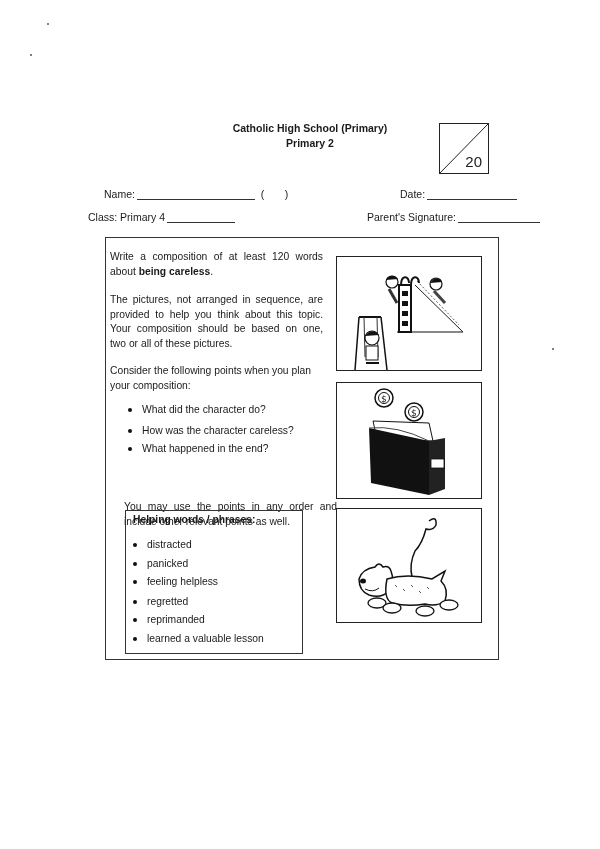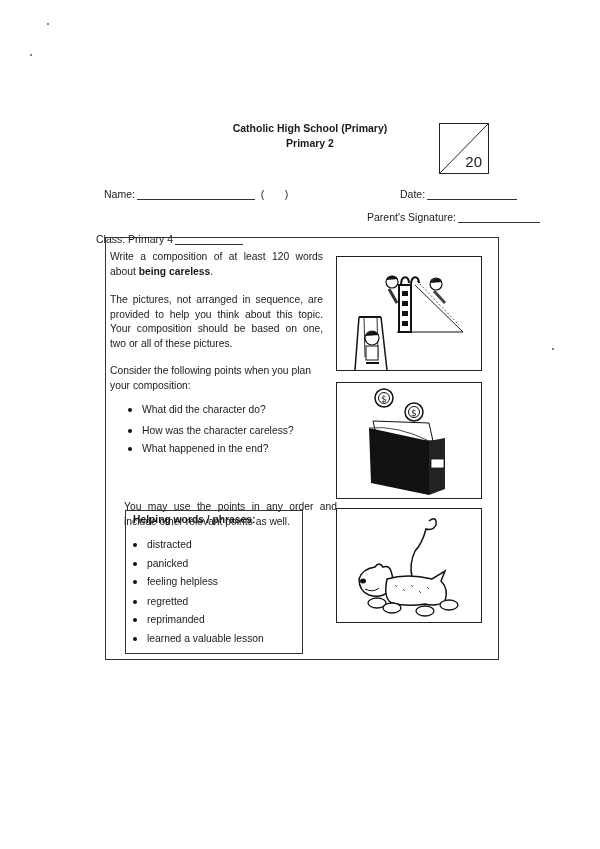--- a/index.html
+++ b/index.html
@@ -43,21 +43,21 @@
   <span class="val">20</span>
 </div>
 
 <div class="abs field" style="left:104px;top:188px;">
   <span>Name:</span><span class="line" style="width:118px;"></span>
   <span style="margin-left:3px;white-space:pre;">(       )</span>
 </div>
 <div class="abs field" style="left:400px;top:188px;">
   <span>Date:</span><span class="line" style="width:90px;"></span>
 </div>
-<div class="abs field" style="left:96px;top:211px;margin-top:22px;">
+<div class="abs field" style="left:88px;top:211px;">
   <span>Class: Primary 4</span><span class="line" style="width:68px;"></span>
 </div>
 <div class="abs field" style="left:327px;top:211px;padding-left:40px;">
   <span>Parent's Signature:</span><span class="line" style="width:82px;"></span>
 </div>
 
 <div class="abs outer"></div>
 
 <div class="p" style="top:250px;">
   <span>Write a composition of at least 120 words about </span><b>being careless</b><span>.</span>

